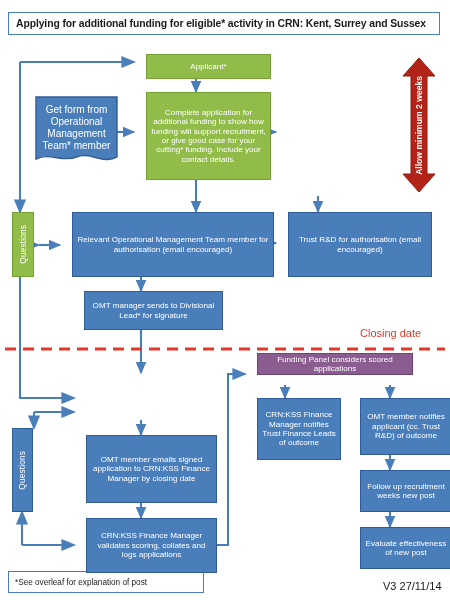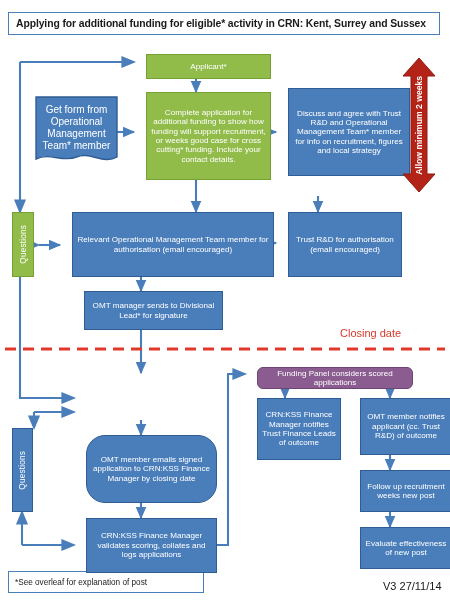--- a/index.html
+++ b/index.html
@@ -60,21 +60,21 @@
     display:flex;align-items:center;padding-left:6px;
     font-size:8.2px;color:#1a1a1a;
   }
   .version{
     position:absolute;left:383px;top:580px;
     font-size:11px;color:#1a1a1a;
   }
 
   
   .closing-label{
-    position:absolute;left:340px;top:327px;
+    position:absolute;left:360px;top:327px;
     font-size:11px;color:#d8392b;font-weight:normal;z-index:4;
   }
   
   .weeks-label{
     position:absolute;left:0;top:0;width:100%;height:100%;
     display:flex;align-items:center;justify-content:center;
     pointer-events:none;
   }
   .weeks-label span{
     writing-mode:vertical-rl;transform:rotate(180deg);
@@ -156,56 +156,53 @@
     <span>Allow minimum 2 weeks</span>
   </div>
 
   <div class="closing-label">Closing date</div>
 
   <div class="node green" style="left:134px;top:54px;width:125px;height:25px;">
     <span>Applicant*</span>
   </div>
 
   <div class="node green" style="left:134px;top:92px;width:125px;height:88px;">
-    <span>Complete application for additional funding to show how funding will support recruitment, or weeks good case for cross cutting* funding. Include your contact details.</span>
+    <span>Complete application for additional funding to show how funding will support recruitment, or give good case for your cutting* funding. Include your contact details.</span>
   </div>
 
   <div class="wave" style="left:35px;top:96px;width:83px;height:72px;">
     <svg viewBox="0 0 83 72" width="83" height="72" xmlns="http://www.w3.org/2000/svg">
       <path d="M1,1 L82,1 L82,61 C68,69 55,55 41.5,61 C28,67 15,56 1,63 Z" fill="#4a7ebb" stroke="#2f5c94" stroke-width="1.4"></path>
     </svg>
     <div class="wtxt">Get form from Operational Management Team* member</div>
   </div>
 
-  <div class="node blue" style="left:276px;top:88px;width:122px;height:88px;">
-    <span>Discuss and agree with Trust R&amp;D  and Operational Management Team* member for info on recruitment, figures and local strategy</span>
-  </div>
 
   <div class="node blue" style="left:60px;top:212px;width:202px;height:65px;">
     <span>Relevant Operational Management Team member for authorisation (email encouraged)</span>
   </div>
 
-  <div class="node blue" style="left:276px;top:212px;width:114px;height:65px;">
+  <div class="node blue" style="left:276px;top:212px;width:144px;height:65px;">
     <span>Trust R&amp;D for authorisation (email encouraged)</span>
   </div>
 
   <div class="node blue" style="left:72px;top:291px;width:139px;height:39px;justify-content:flex-end;">
     <span>OMT manager sends to Divisional Lead* for signature</span>
   </div>
 
 
-  <div class="node blue" style="left:74px;top:435px;width:131px;height:68px;border-radius:19px;">
+  <div class="node blue" style="left:74px;top:435px;width:131px;height:68px;">
     <span>OMT member emails signed application to CRN:KSS Finance Manager by closing date</span>
   </div>
 
   <div class="node blue" style="left:74px;top:518px;width:131px;height:55px;">
     <span>CRN:KSS Finance Manager validates scoring, collates and logs applications</span>
   </div>
 
-  <div class="node purple" style="left:245px;top:367px;width:156px;height:22px;border-radius:6px;">
+  <div class="node purple" style="left:245px;top:353px;width:156px;height:22px;">
     <span>Funding Panel considers scored applications</span>
   </div>
 
   <div class="node blue" style="left:245px;top:398px;width:84px;height:62px;">
     <span>CRN:KSS Finance Manager notifies Trust Finance Leads of outcome</span>
   </div>
 
   <div class="node blue" style="left:348px;top:398px;width:92px;height:57px;">
     <span>OMT  member notifies applicant (cc. Trust R&amp;D) of outcome</span>
   </div>

